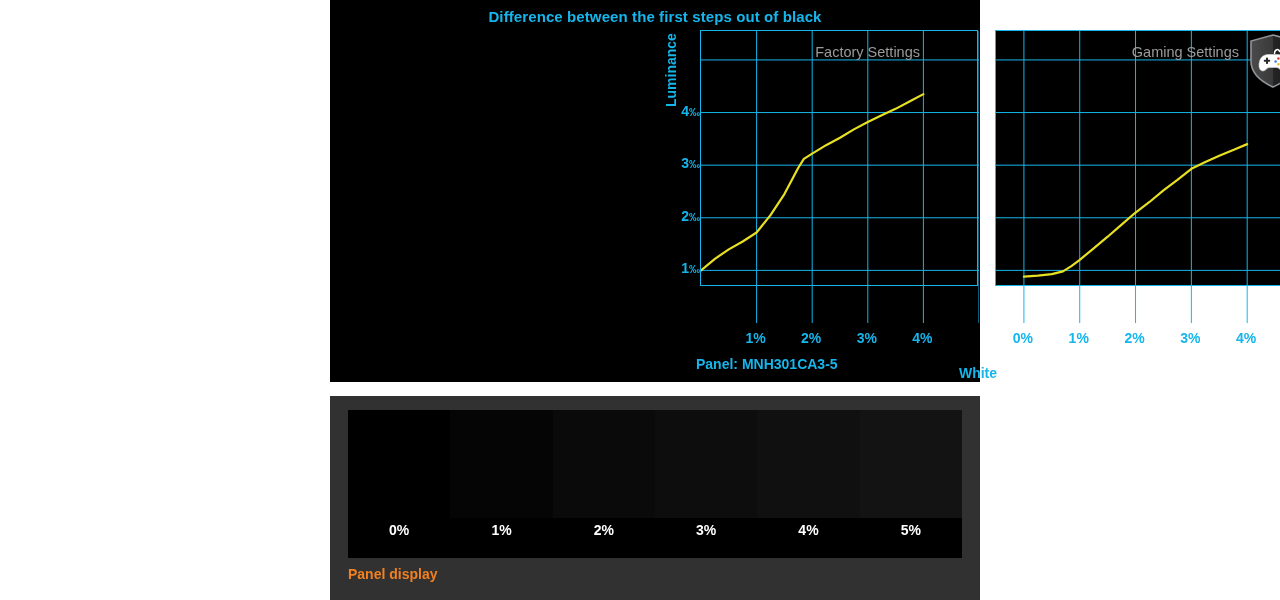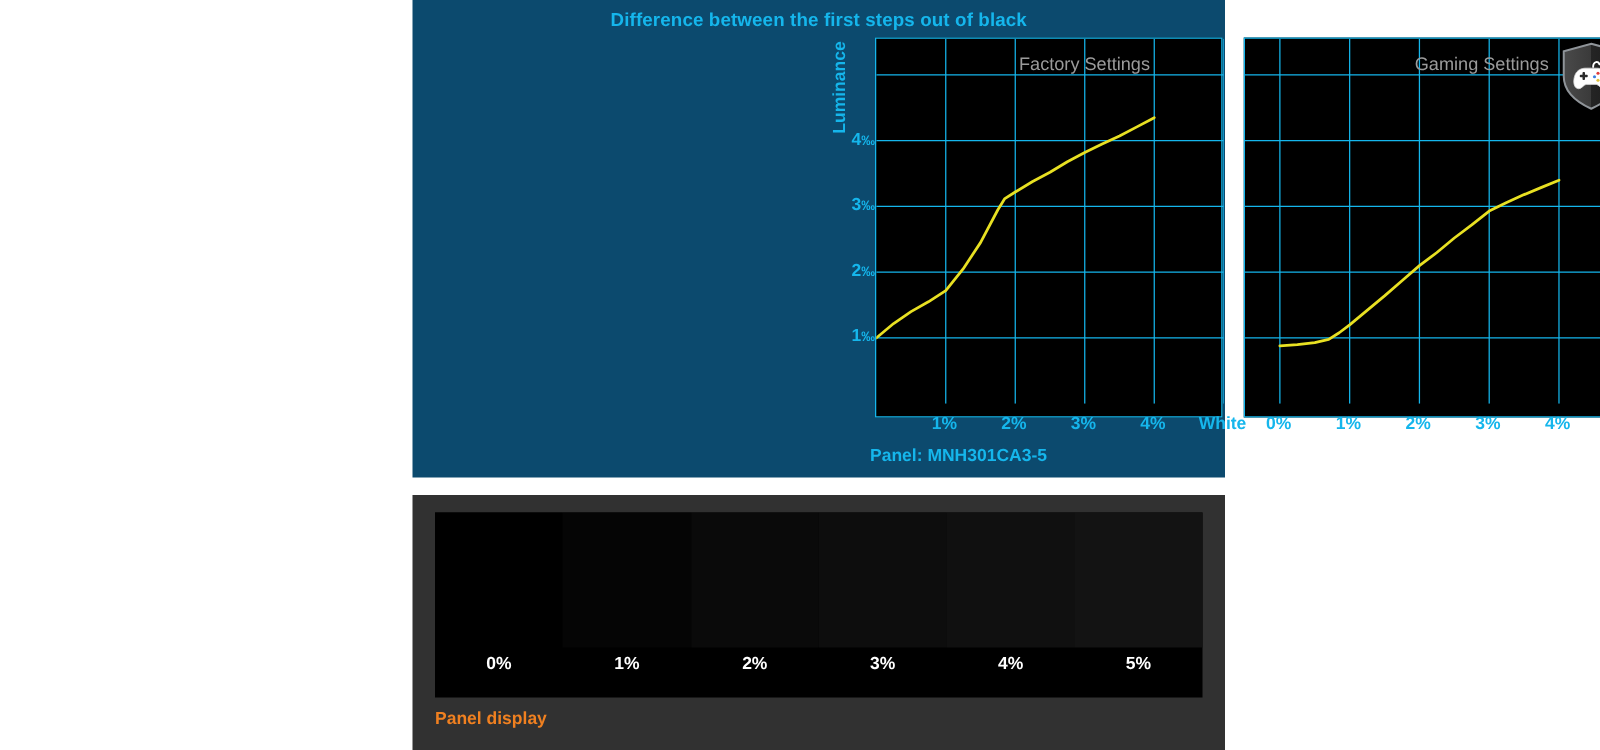--- a/index.html
+++ b/index.html
@@ -15,21 +15,21 @@
     overflow: hidden;
   }
 
   
   #top-panel {
     position: absolute;
     left: 330px;
     top: 0px;
     width: 650px;
     height: 382px;
-    background: #0c4a6e;
+    background: #000000;
   }
 
   #chart-title {
     position: absolute;
     left: 0;
     top: 8px;
     width: 650px;
     text-align: center;
     color: #15b6ec;
     font-size: 15px;
@@ -66,21 +66,21 @@
   .y-tick .permille { font-size: 11px; }
 
   #y-ticks-wrap {
     position: absolute;
     left: 330px;
     top: 0;
     width: 40px;
     height: 382px;
   }
 
-  .plot-block { position: absolute; top: 30px; height: 304px; }
+  .plot-block { position: absolute; top: 30px; height: 256px; }
   #plot-left  { left: 370px; width: 278px; }
   #plot-right { left: 665px; width: 307px; }
 
   .plot-area {
     position: absolute;
     left: 0; top: 0;
     width: 100%; height: 100%;
     background: #000000;
     box-sizing: border-box;
     border: 1px solid #15b6ec;
@@ -255,21 +255,21 @@
         </g>
       </svg>
     </div>
   </div>
 
   <div id="x-ticks-left">
       <div class="x-tick" style="left: 425.6px;">1%</div>
       <div class="x-tick" style="left: 481.2px;">2%</div>
       <div class="x-tick" style="left: 536.8px;">3%</div>
       <div class="x-tick" style="left: 592.4px;">4%</div>
-      <div class="x-tick" style="left: 648px;">White</div>
+      <div class="x-tick" style="left: 648px; margin-top: 35px;">White</div>
     </div>
   <div id="x-ticks-right">
       <div class="x-tick" style="left: 692.909px;">0%</div>
       <div class="x-tick" style="left: 748.727px;">1%</div>
       <div class="x-tick" style="left: 804.545px;">2%</div>
       <div class="x-tick" style="left: 860.364px;">3%</div>
       <div class="x-tick" style="left: 916.182px;">4%</div>
     </div>
 
   <div id="panel-name">Panel: MNH301CA3-5</div>

